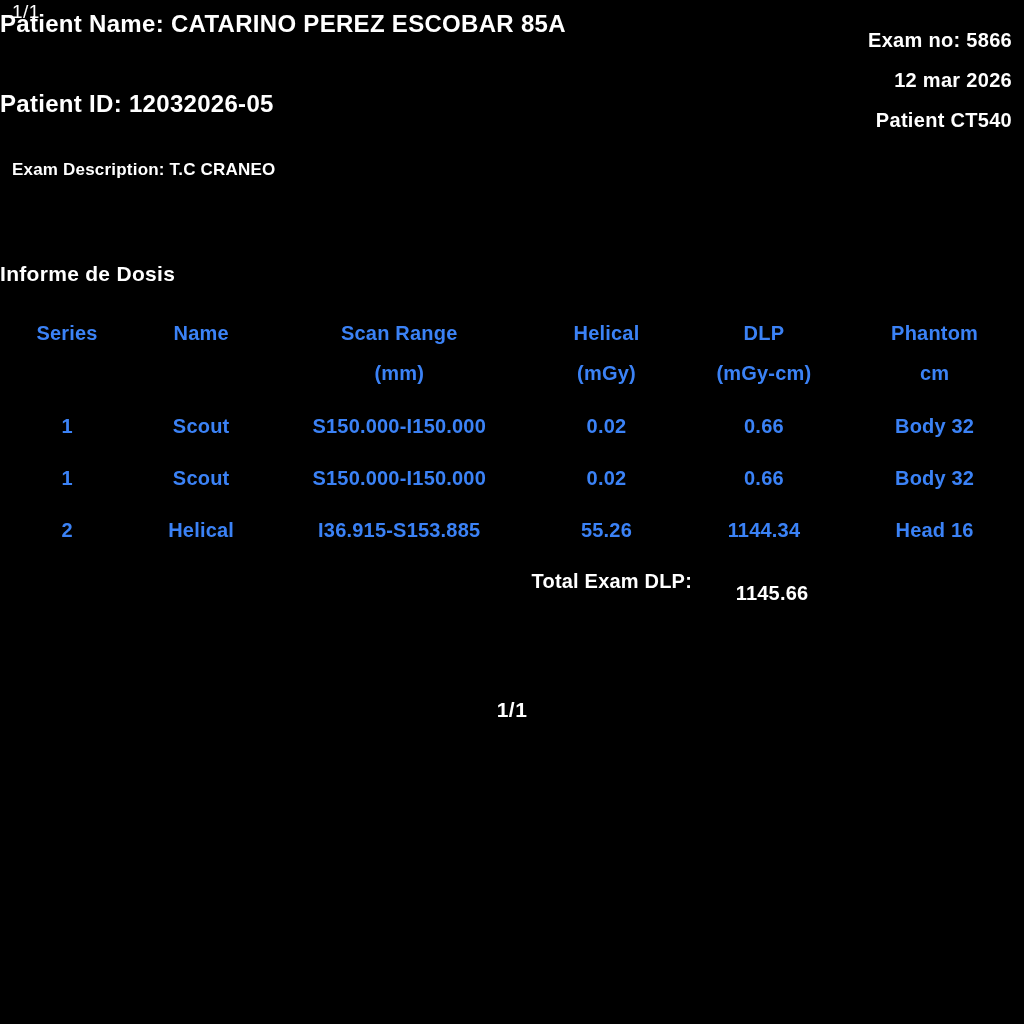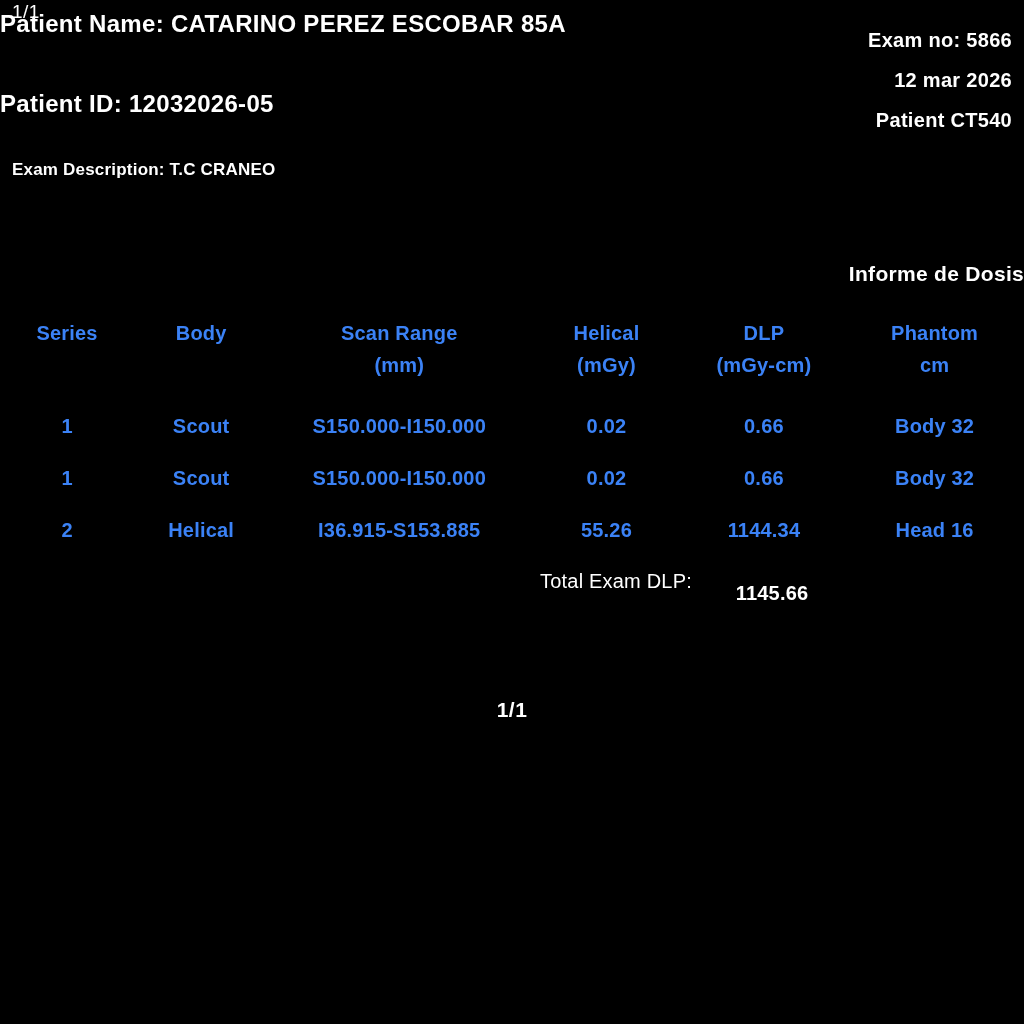--- a/index.html
+++ b/index.html
@@ -72,21 +72,21 @@
     letter-spacing: 0.2px;
     white-space: nowrap;
   }
 
   
   .report-title {
     position: absolute;
     left: 0;
     top: 262px;
     width: 1024px;
-    text-align: right;
+    text-align: left;
     font-size: 21px;
     font-weight: bold;
     letter-spacing: 0.3px;
   }
 
   
   .dose-table {
     position: absolute;
     left: 0;
     top: 312px;
@@ -107,21 +107,21 @@
     vertical-align: top;
     height: 78px;
     padding-top: 10px;
   }
   .dose-table td {
     height: 52px;
     vertical-align: middle;
   }
   .th-line2 {
     display: block;
-    margin-top: 9px;
+    margin-top: 17px;
   }
   .col-series  { width: 132px; }
   .col-type    { width: 132px; }
   .col-range   { width: 258px; }
   .col-ctdi    { width: 150px; }
   .col-dlp     { width: 160px; }
   .col-phantom { width: 176px; }
 
   
   .total-row {
@@ -131,21 +131,21 @@
     width: 1024px;
     height: 30px;
   }
   .total-label {
     position: absolute;
     left: 424px;
     top: 0;
     width: 268px;
     text-align: right;
     font-size: 20px;
-    font-weight: normal;
+    font-weight: bold;
     letter-spacing: 0.2px;
   }
   .total-value {
     position: absolute;
     left: 692px;
     top: 0;
     width: 160px;
     text-align: center;
     font-size: 20px;
     font-weight: bold;
@@ -199,21 +199,21 @@
       <col class="col-dlp">
       <col class="col-phantom">
     </colgroup>
     <thead>
       <tr>
         <th>
           <span>Series</span>
           <span class="th-line2"></span>
         </th>
         <th>
-          <span>Body</span>
+          <span>Name</span>
           <span class="th-line2"></span>
         </th>
         <th>
           <span>Scan Range</span>
           <span class="th-line2">(mm)</span>
         </th>
         <th>
           <span>Helical</span>
           <span class="th-line2">(mGy)</span>
         </th>

